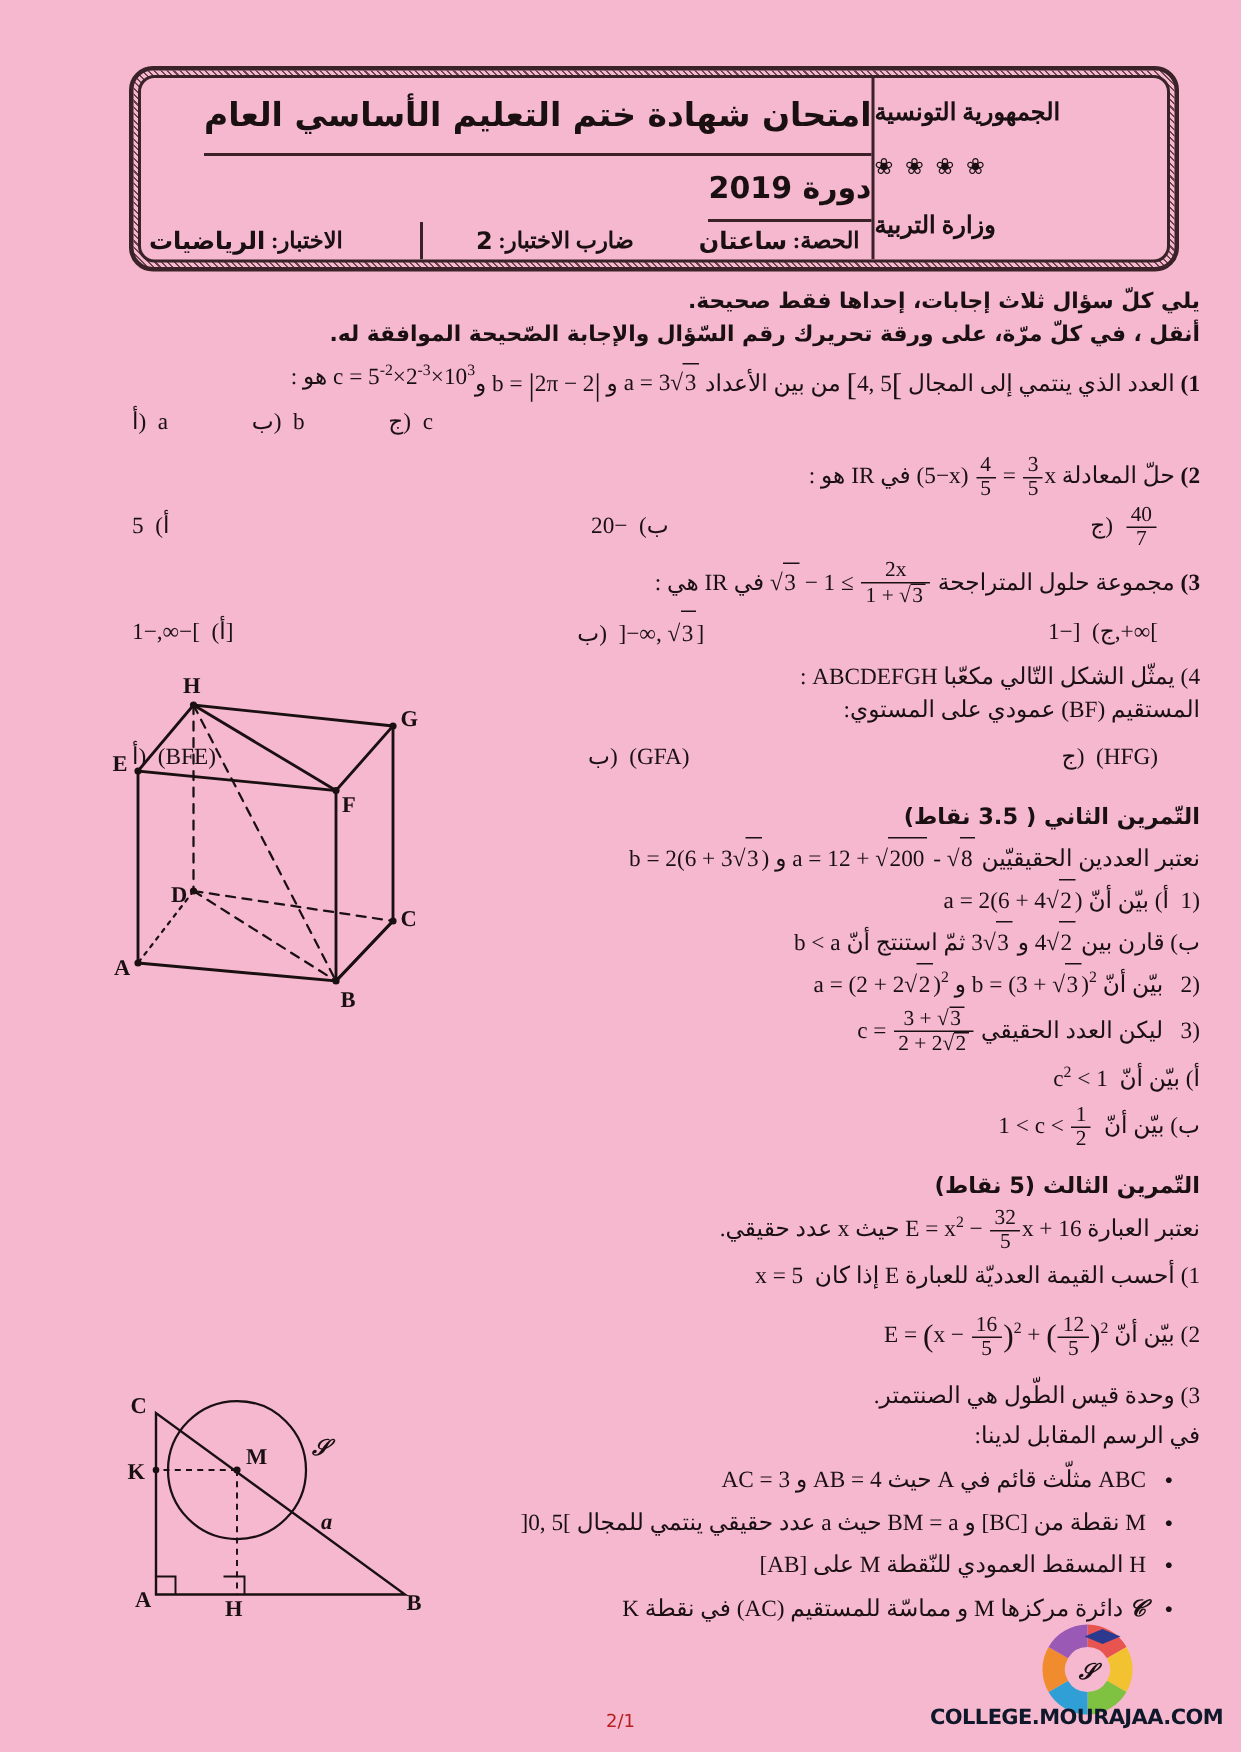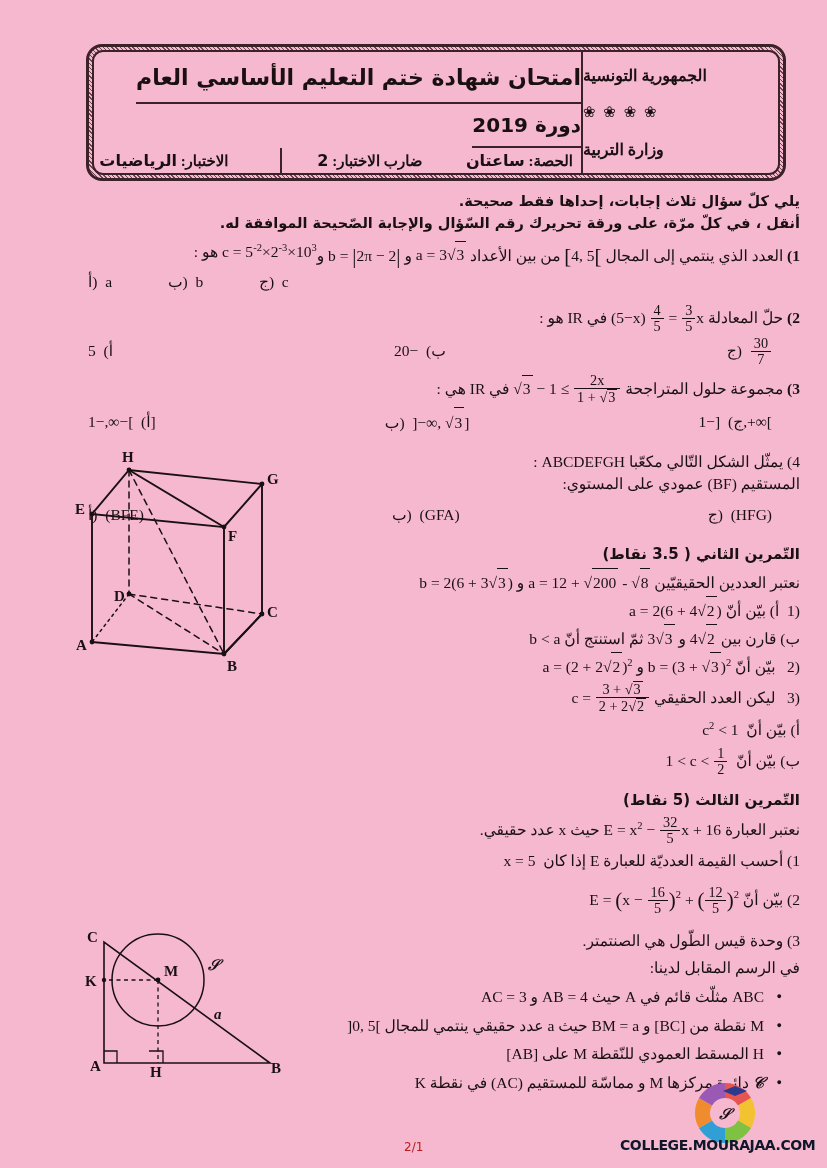--- a/index.html
+++ b/index.html
@@ -330,37 +330,37 @@
       <span class="ch math">ب)&nbsp;&nbsp;b</span>
       <span class="ch math">أ)&nbsp;&nbsp;a</span>
     </div>
 
     <div class="q" style="text-align:right">
       <span class="num">2)</span> حلّ المعادلة
       <span class="math">(5−x)&nbsp;<span class="frac"><span class="n">4</span><span class="d">5</span></span>&nbsp;=&nbsp;<span class="frac"><span class="n">3</span><span class="d">5</span></span>x</span>
       في&nbsp;<span class="math">IR</span>&nbsp;هو :
     </div>
     <div class="choices">
-      <span class="ch math">ج)&nbsp;&nbsp;<span class="frac"><span class="n">30</span><span class="d">7</span></span></span>
+      <span class="ch math">ج)&nbsp;&nbsp;<span class="frac"><span class="n">40</span><span class="d">7</span></span></span>
       <span class="ch math">ب)&nbsp;&nbsp;−20</span>
       <span class="ch math">أ)&nbsp;&nbsp;5</span>
     </div>
 
     <div class="q" style="text-align:right">
       <span class="num">3)</span> مجموعة حلول المتراجحة
       <span class="math"><span class="radical">√<span class="sqrt">3</span></span>&nbsp;−&nbsp;1&nbsp;≤&nbsp;<span class="frac"><span class="n">2x</span><span class="d">1&nbsp;+&nbsp;<span class="radical">√<span class="sqrt">3</span></span></span></span></span>
       في&nbsp;<span class="math">IR</span>&nbsp;هي :
     </div>
     <div class="choices">
       <span class="ch math">ج)&nbsp;&nbsp;[−1,+∞[</span>
       <span class="ch math">ب)&nbsp;&nbsp;]−∞,&nbsp;<span class="radical">√<span class="sqrt">3</span></span>]</span>
       <span class="ch math">أ)&nbsp;&nbsp;]−∞,−1]</span>
     </div>
 
-    <div class="q" style="text-align:right;margin-top:10px">4) يمثّل الشكل التّالي مكعّبا ABCDEFGH :</div>
+    <div class="q" style="text-align:right;margin-top:0">4) يمثّل الشكل التّالي مكعّبا ABCDEFGH :</div>
     <div class="q" style="text-align:right;margin-top:-4px">المستقيم (BF) عمودي على المستوي:</div>
     <div class="choices">
       <span class="ch math">ج)&nbsp;&nbsp;(HFG)</span>
       <span class="ch math">ب)&nbsp;&nbsp;(GFA)</span>
       <span class="ch math">أ)&nbsp;&nbsp;(BFE)</span>
     </div>
 
     <div class="ex-title" style="margin-top:12px">التّمرين الثاني  ( 3.5 نقاط)</div>
     <div class="para">
       <span>نعتبر العددين الحقيقيّين</span>

